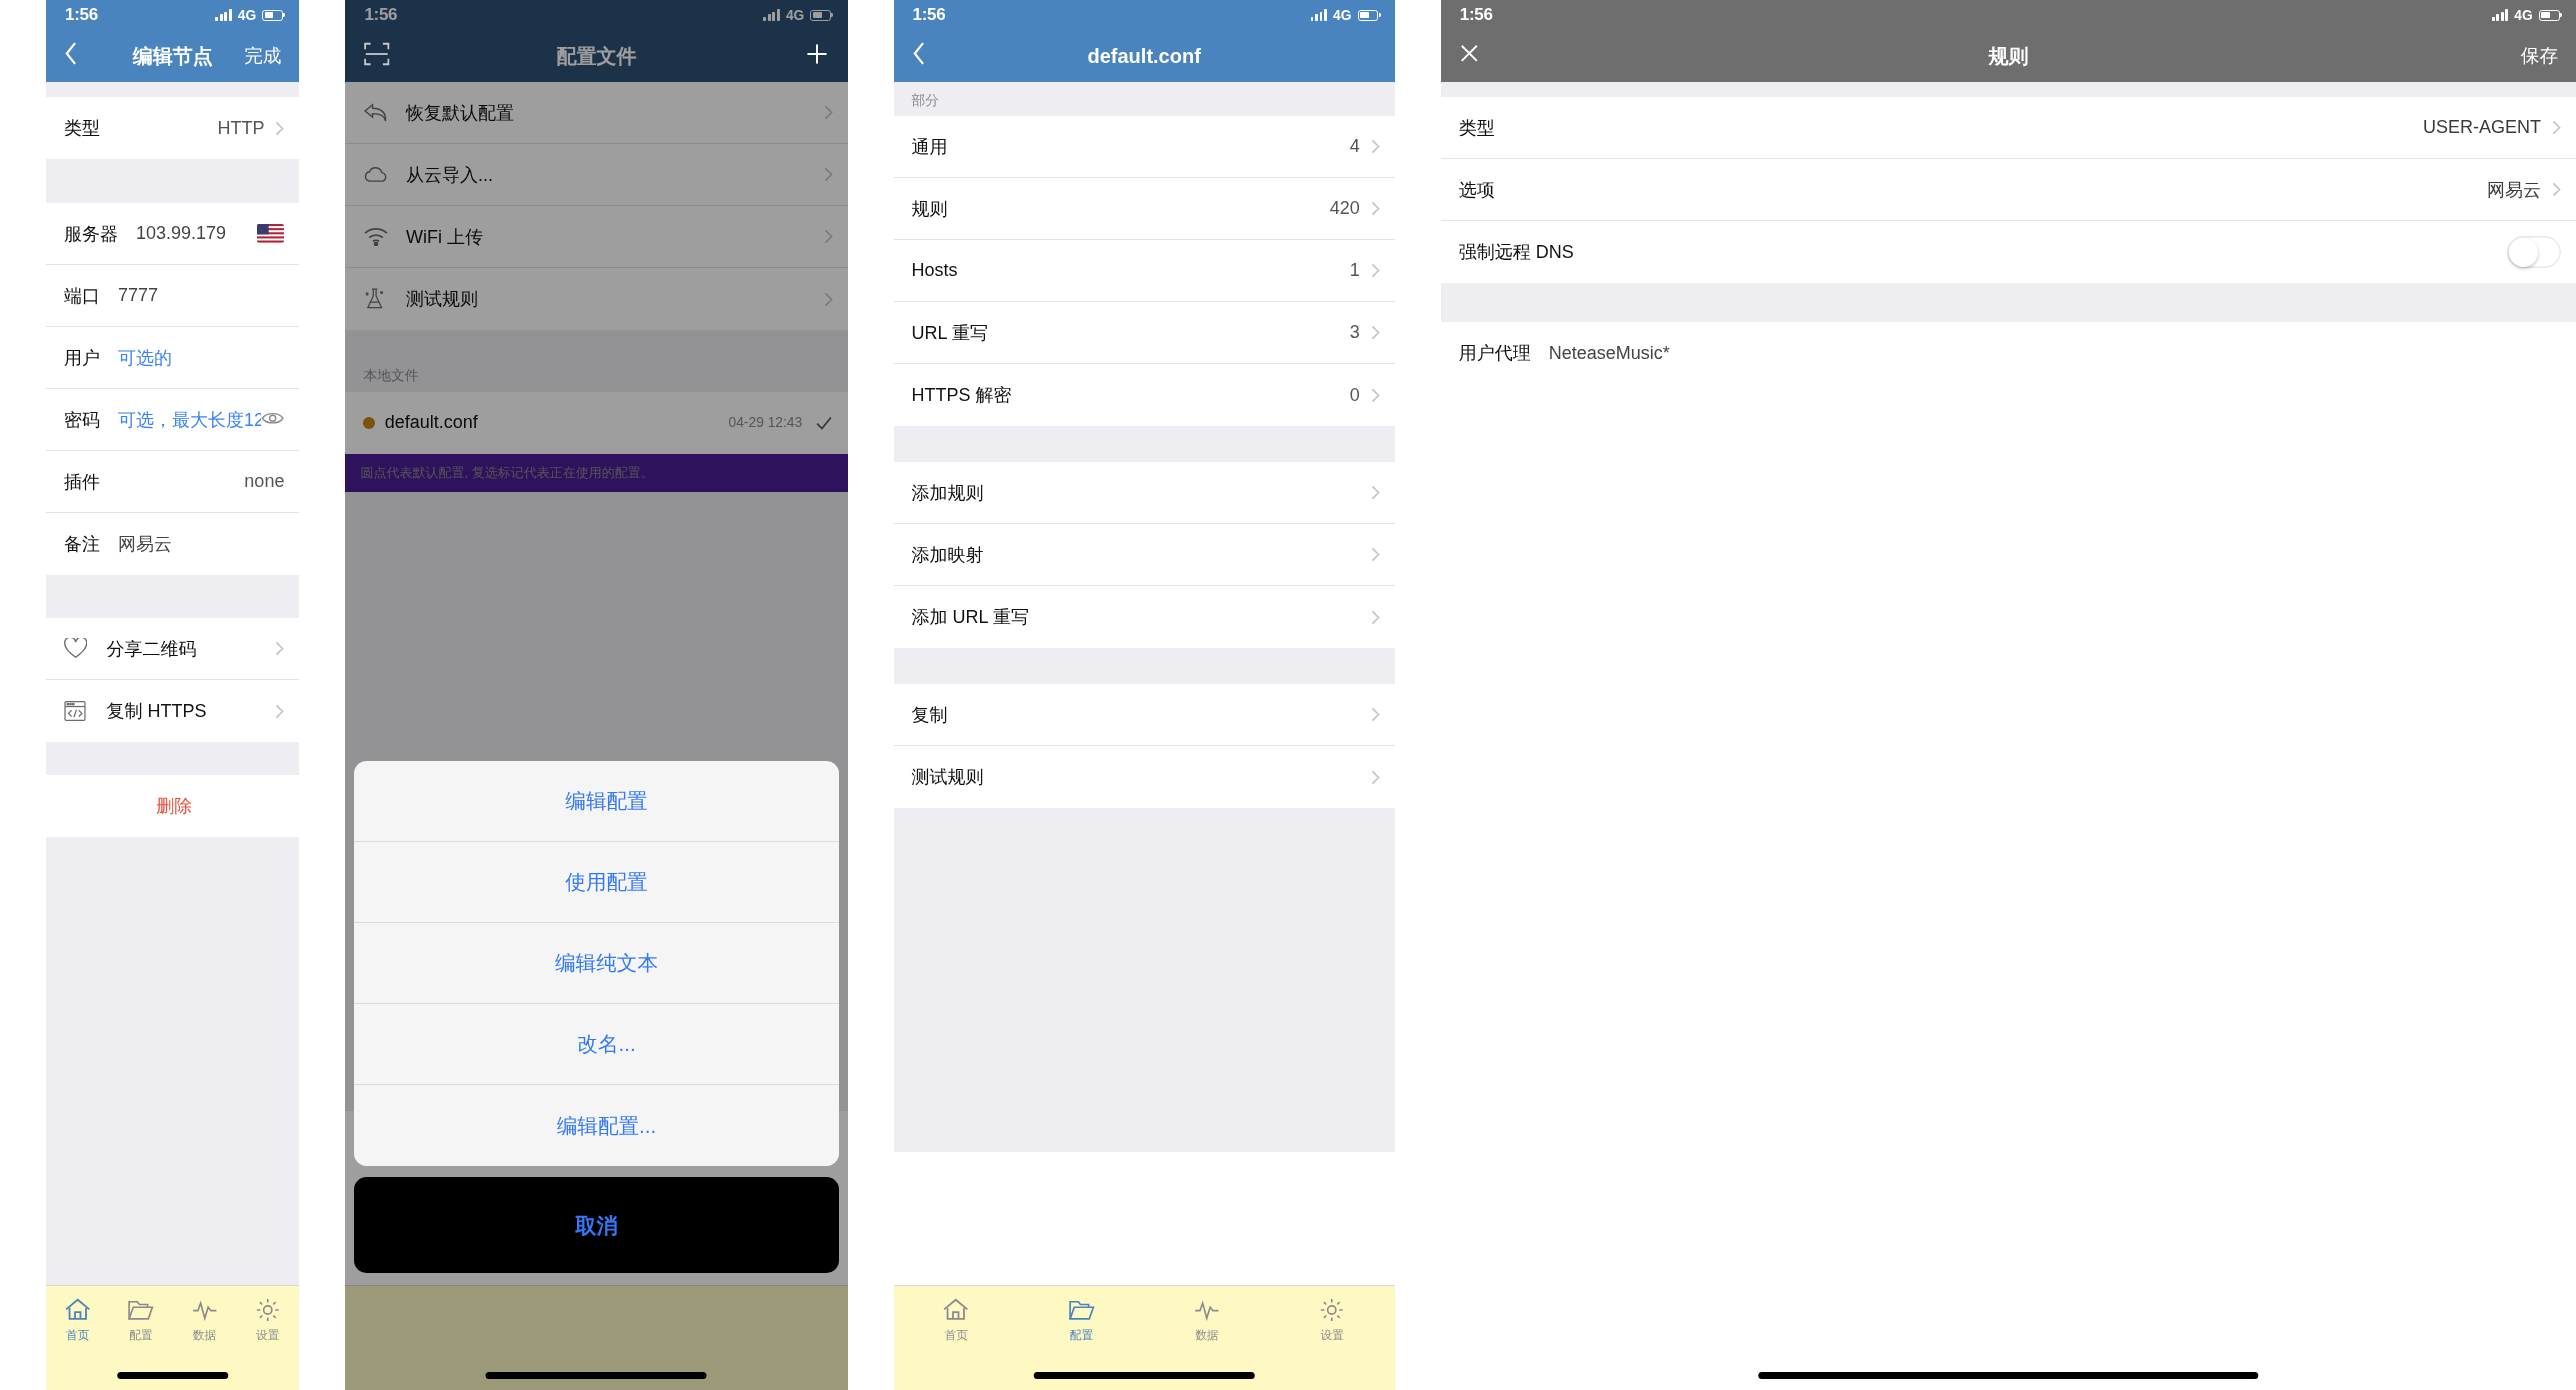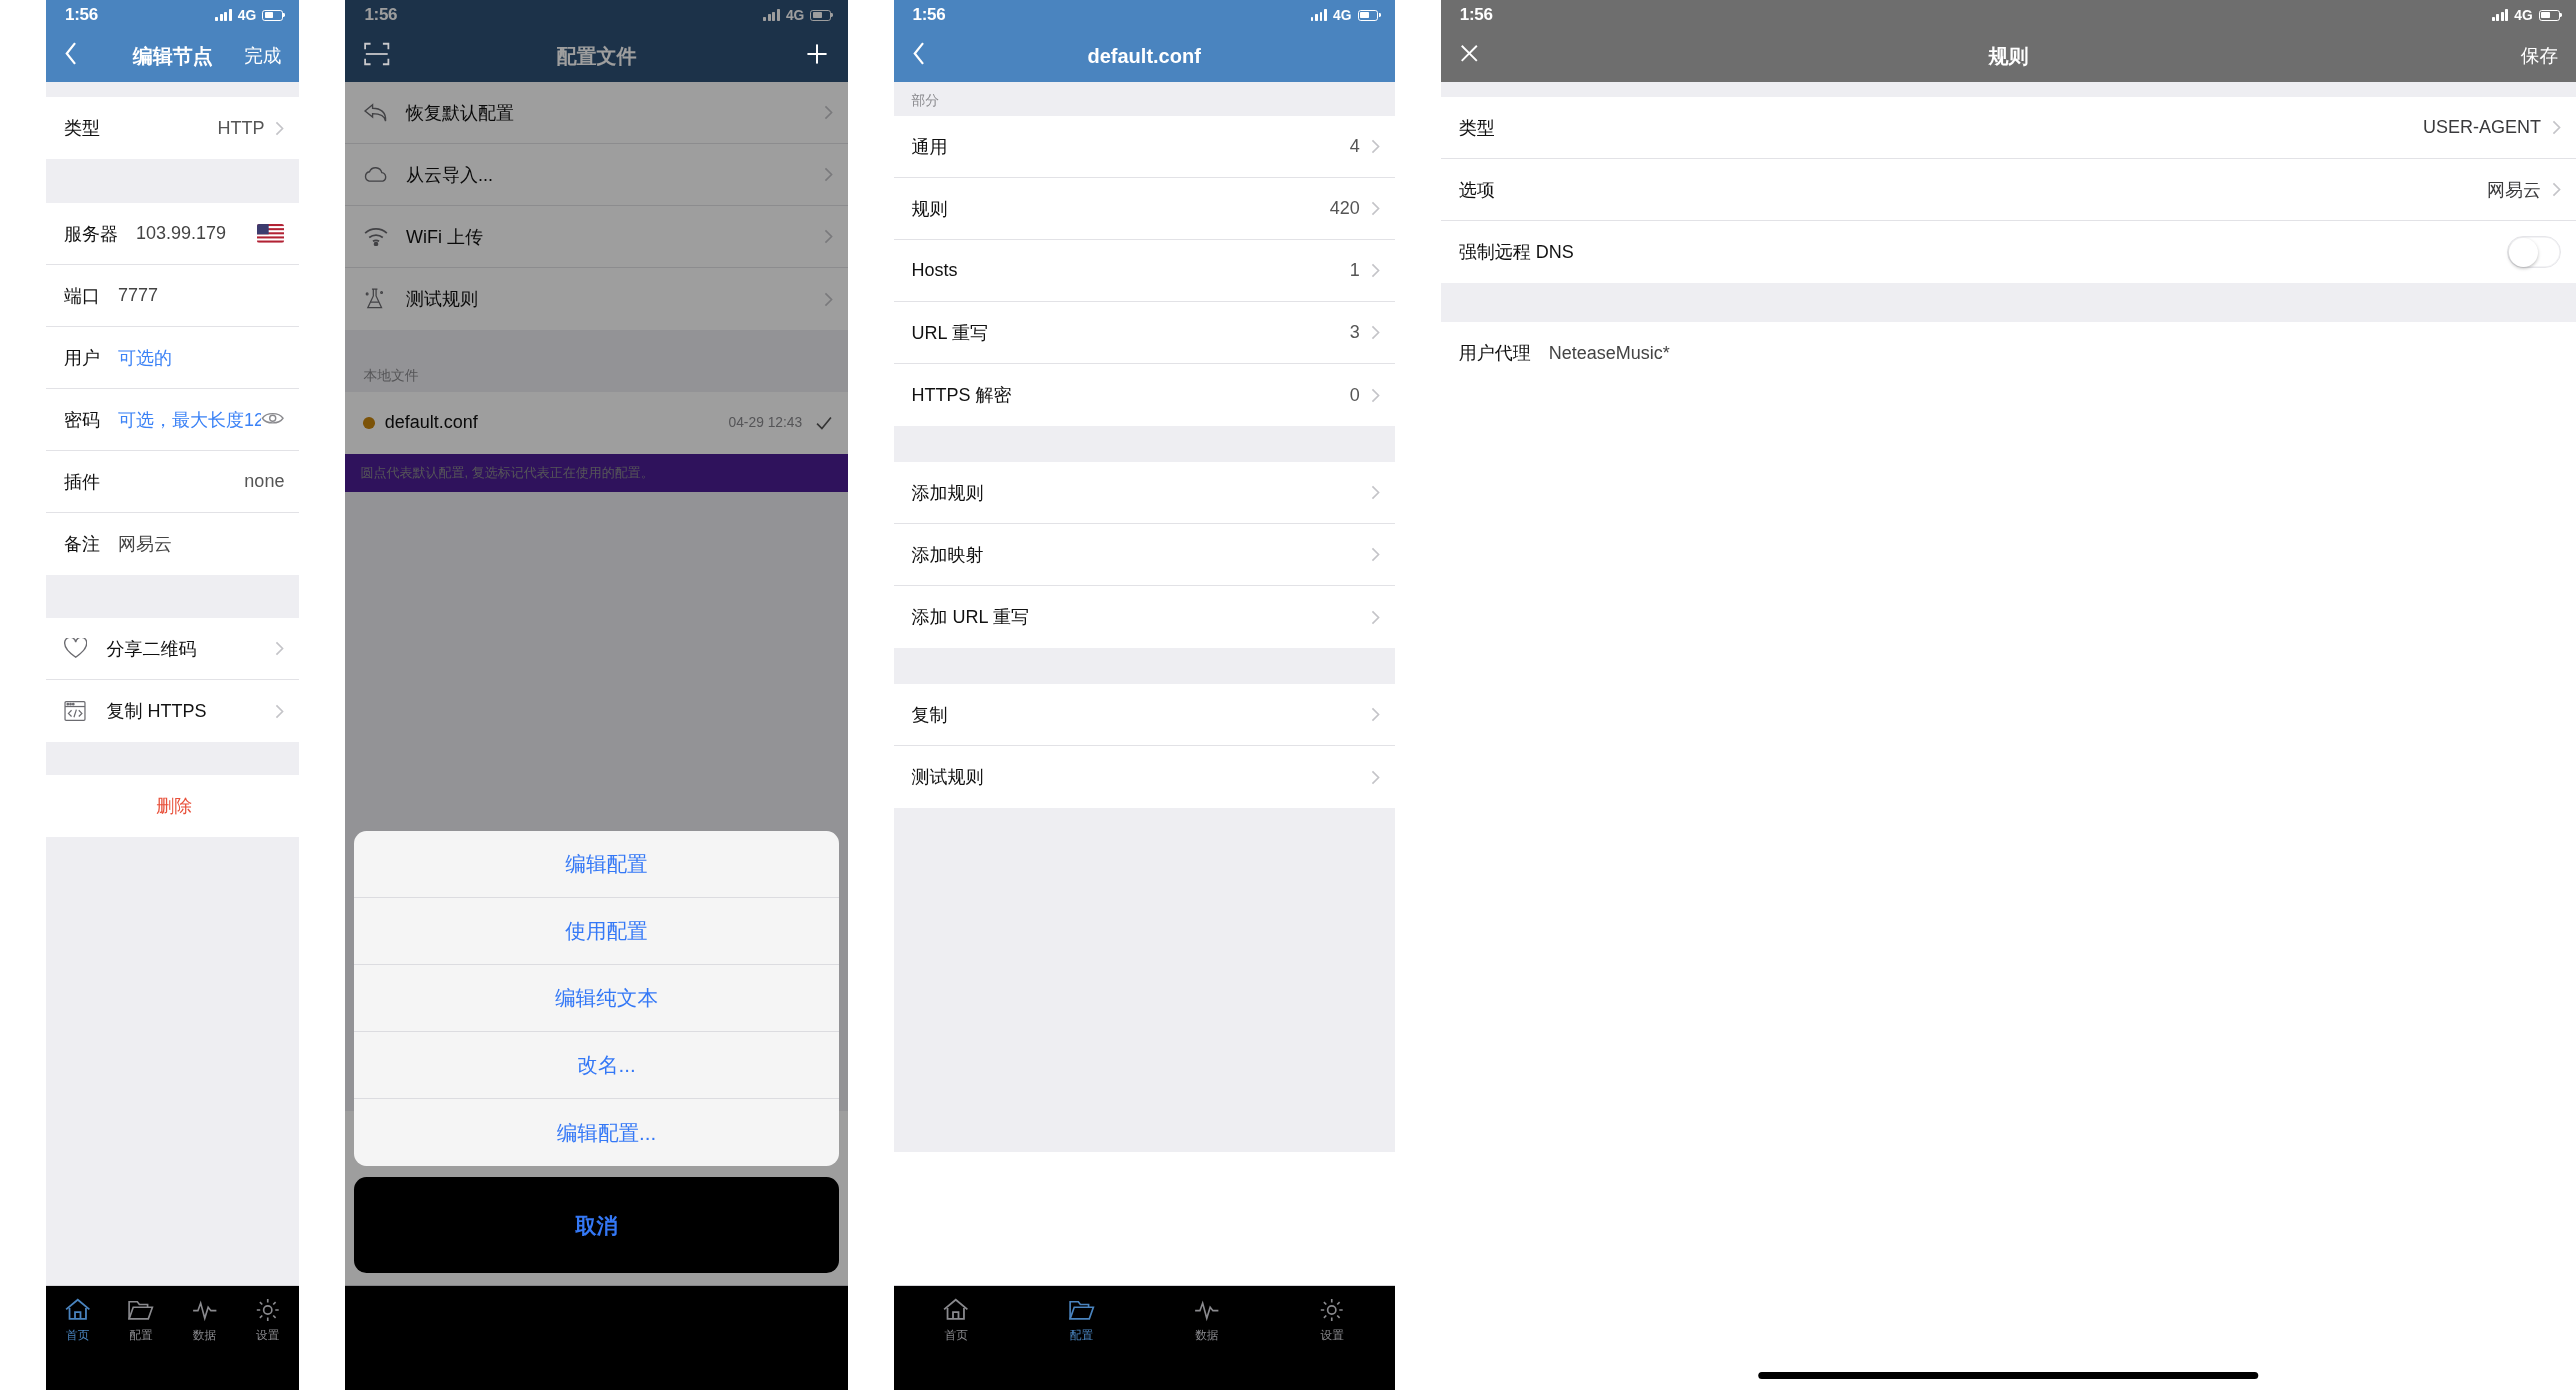--- a/index.html
+++ b/index.html
@@ -91,21 +91,21 @@
   .destructive { justify-content: center; }
   .destructive .label { color: #e8503a; font-size: 18px; }
   .footnote {
     background: #4c1d95; color: #8a8a8e; font-size: 13px;
     padding: 9.6px 15px 11px 15px; line-height: 1.35;
   }
 
   
   .tabbar {
     position: absolute; bottom: 0; left: 0; right: 0; height: 105px;
-    background: #000000; border-top: 0.7px solid #d6d6da;
+    background: #fef9c3; border-top: 0.7px solid #d6d6da;
     display: flex; align-items: flex-start; padding-top: 11px;
   }
   .tab { flex: 1; display: flex; flex-direction: column; align-items: center; gap: 4.8px; }
   .tab .tl { font-size: 11.7px; color: #8a8a8e; }
   .tab.active .tl { color: #4a84bf; }
   .tab svg { width: 27.5px; height: 26px; }
   .homebar {
     position: absolute; bottom: 11px; left: 50%; transform: translateX(-50%);
     width: 44%; height: 6.9px; background: #000; border-radius: 4.1px;
   }
@@ -115,21 +115,21 @@
     position: absolute; inset: 0; background: rgba(0,0,0,0.38);
     pointer-events: none;
   }
   .sheet {
     position: absolute; left: 8.3px; right: 8.3px; bottom: 117px; z-index: 5;
   }
   .sheet-grp {
     background: rgba(249,249,249,0.96); border-radius: 12.4px; overflow: hidden;
   }
   .sheet-btn {
-    height: 67px; display: flex; align-items: center; justify-content: center;
+    height: 81px; display: flex; align-items: center; justify-content: center;
     font-size: 20.6px; color: #3478f6; border-bottom: 0.7px solid #dcdce0; padding-left: 20px;
   }
   .sheet-btn:last-child { border-bottom: none; }
   .sheet-cancel {
     margin-top: 11px; background: #000000; border-radius: 12.4px;
     height: 96px; display: flex; align-items: center; justify-content: center;
     font-size: 21.3px; font-weight: bold; color: #3478f6;
   }
 
   

